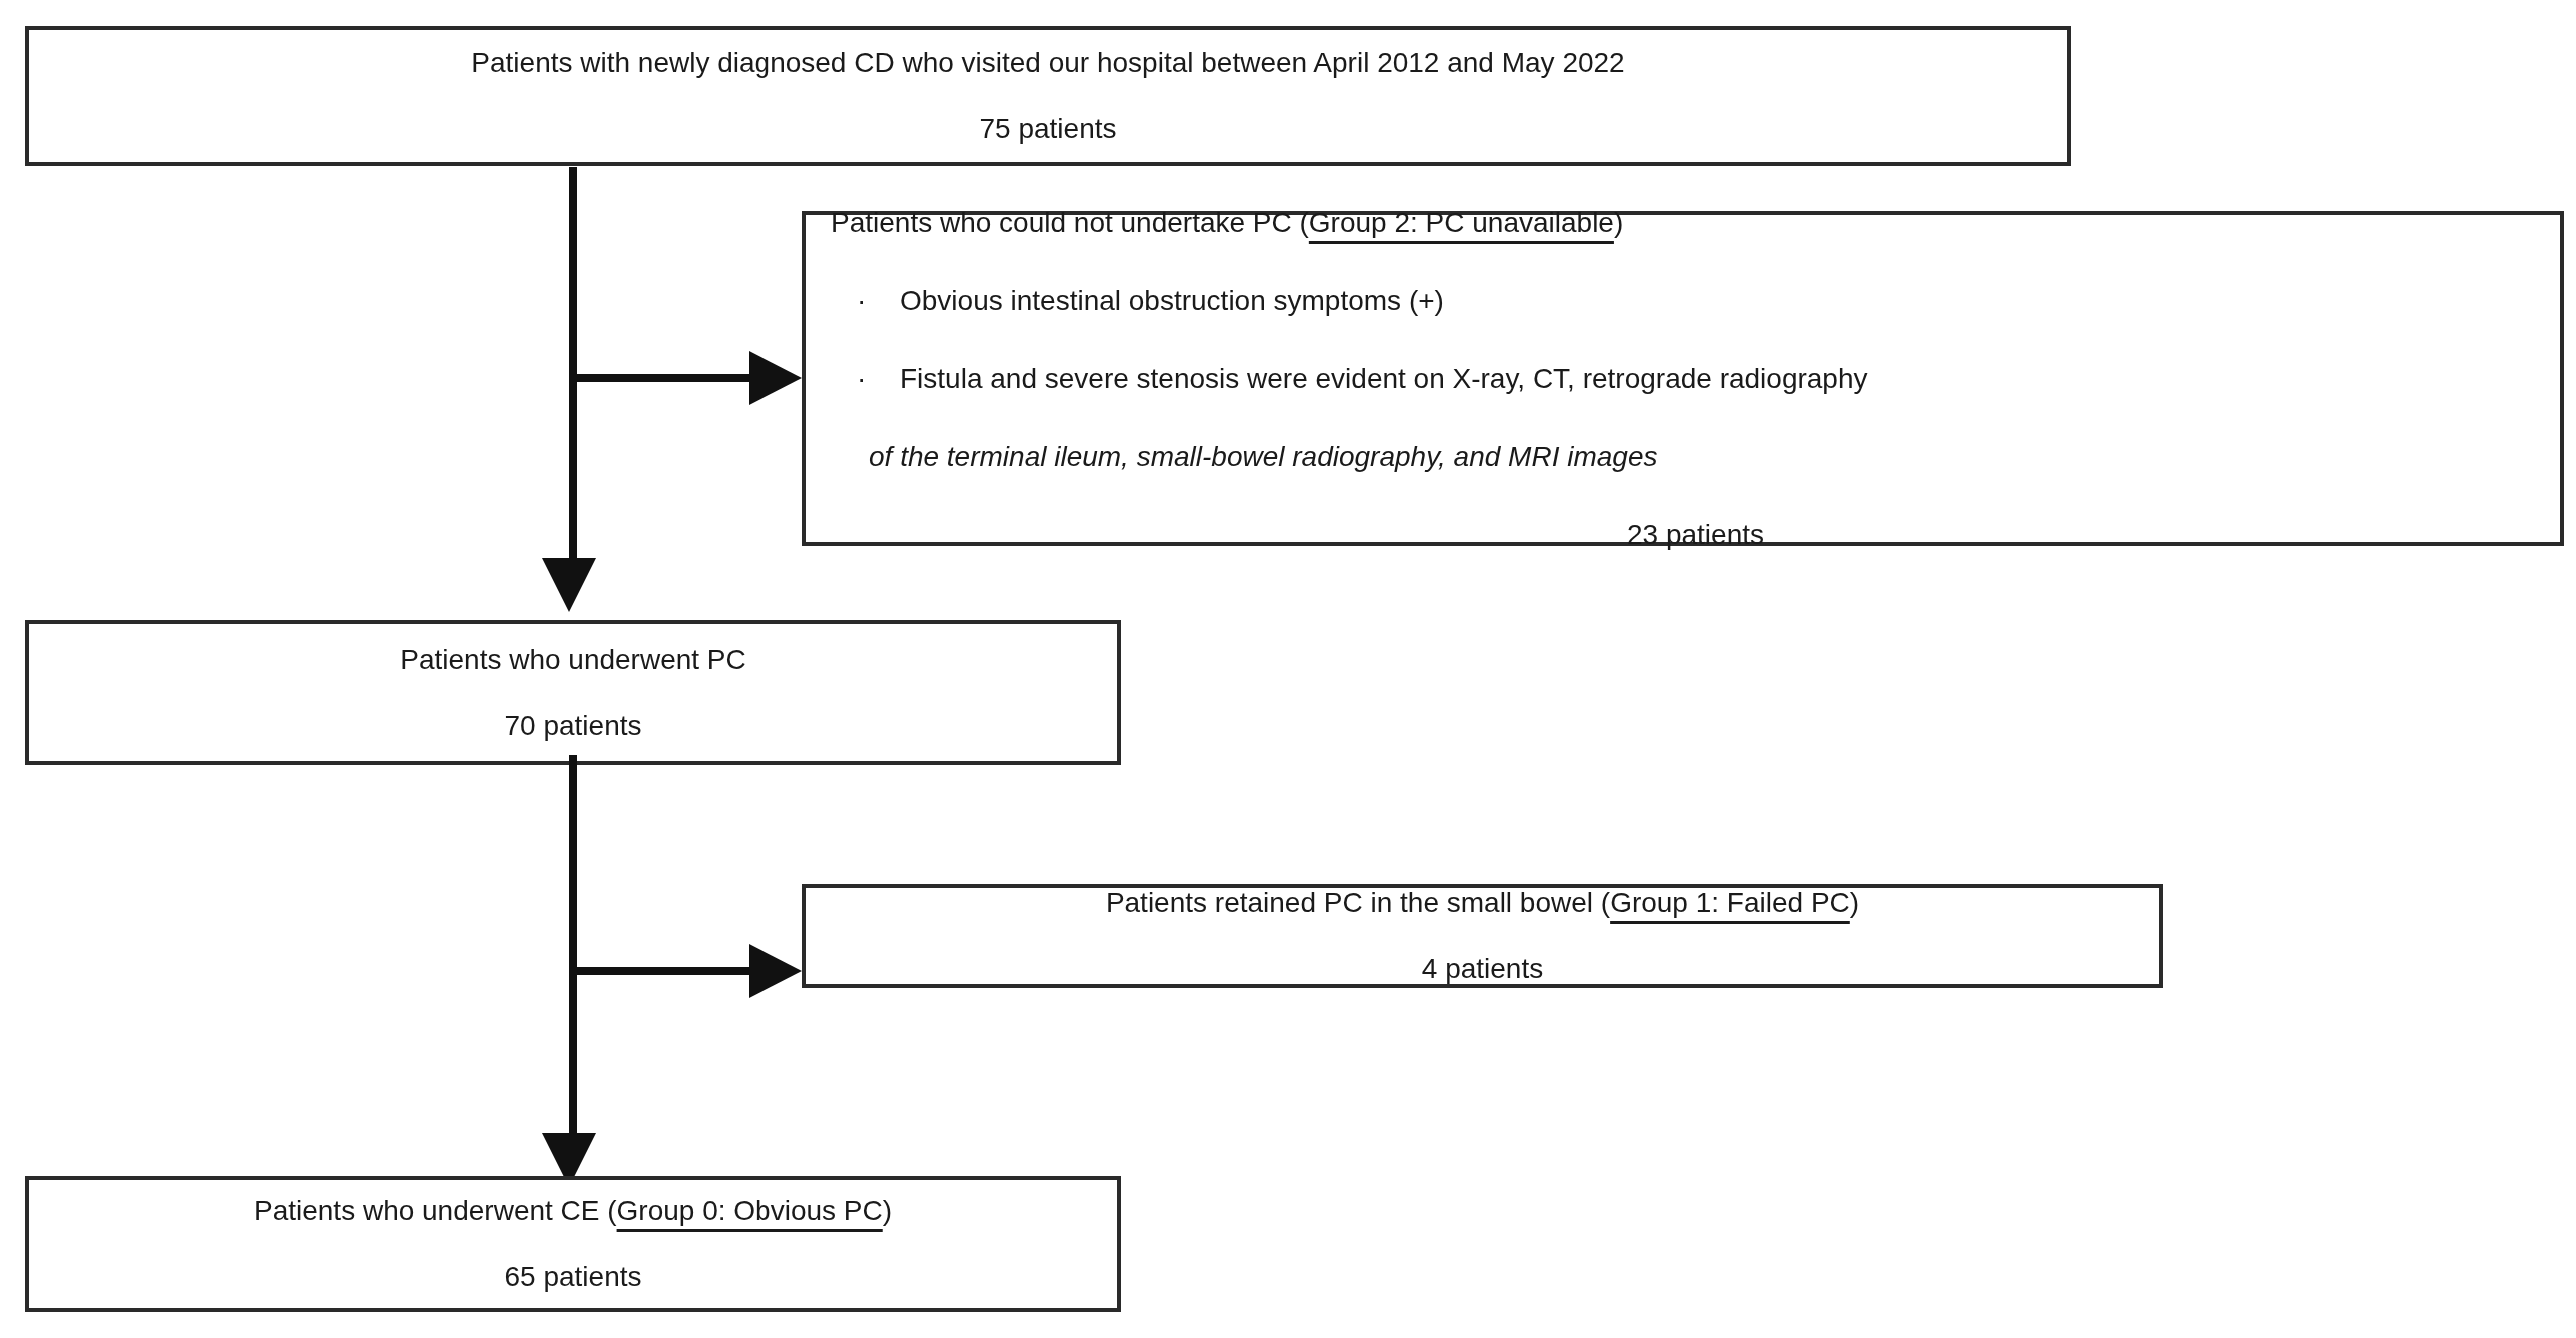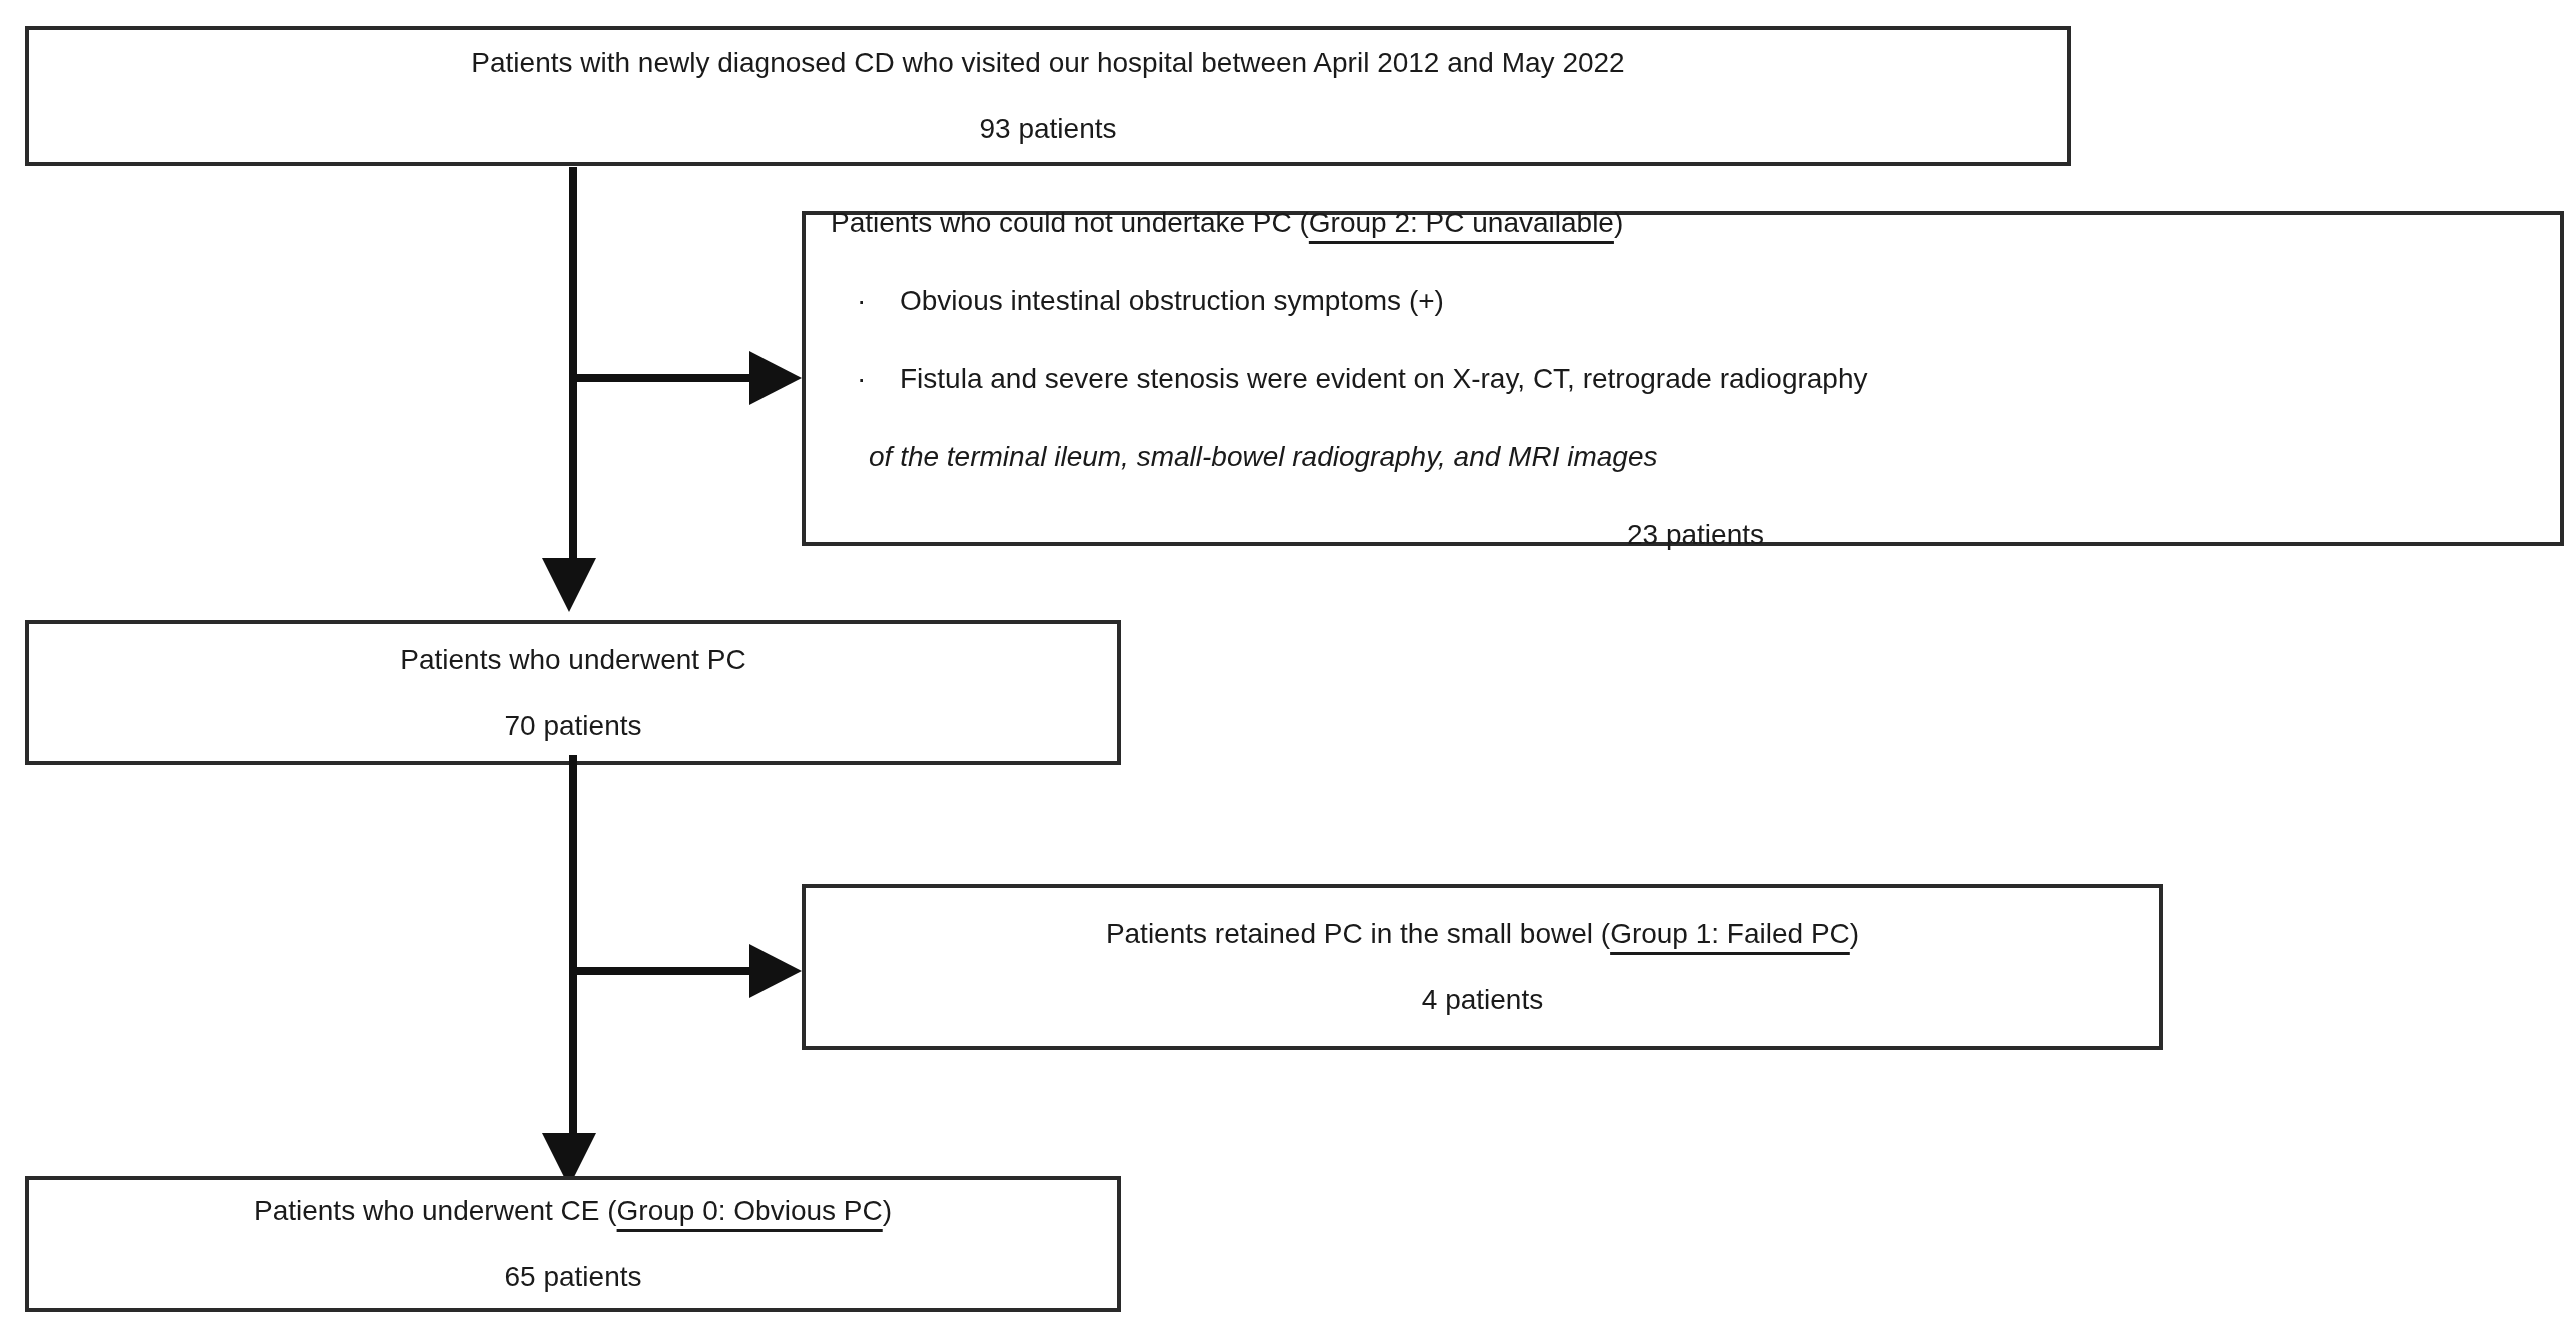--- a/index.html
+++ b/index.html
@@ -38,21 +38,21 @@
   }
   .bullet-char {
     display: inline-block;
     width: 43px;
     text-align: left;
   }
   
   .box-enrolled   { left: 25px;  top: 25.5px;   width: 2046px; height: 140px; }
   .box-group2     { left: 802px; top: 211px;  width: 1762px; height: 335px; padding-left: 25px; gap: 12px; }
   .box-underwent  { left: 25px;  top: 620px;  width: 1096px; height: 145px; }
-  .box-group1     { left: 802px; top: 884px; width: 1361px; height: 166px; }
+  .box-group1     { left: 802px; top: 884px; width: 1361px; height: 104px; }
   .box-group0     { left: 25px;  top: 1176px; width: 1096px; height: 136px; }
   .box-group2 .indent-bullet { padding-left: 26px; }
   .box-group2 .indent-cont   { padding-left: 38px; font-style: italic; }
   
   .vline, .hline { position: absolute; background: var(--arrow, #111111); }
   .vline-1 { left: 569px; top: 167px;  width: 8.2px; height: 393px; }
   .vline-2 { left: 569px; top: 755px;  width: 8.2px; height: 378px; }
   .hline-1 { left: 573px; top: 374px;  width: 179px; height: 8.2px; }
   .hline-2 { left: 573px; top: 967px; width: 179px; height: 8.2px; }
   .arrow-down {
@@ -72,21 +72,21 @@
   .ah-right-1 { left: 749px; top: 351px; }
   .ah-right-2 { left: 749px; top: 944px; }
 </style>
 </head>
 <body>
 
 <div class="canvas">
 
   <div class="box box-enrolled">
     <div class="line center">Patients with newly diagnosed CD who visited our hospital between April 2012 and May 2022</div>
-    <div class="line center">93 patients</div>
+    <div class="line center">75 patients</div>
   </div>
 
   <div class="vline vline-1"></div>
   <div class="arrow-down ah-down-1"></div>
   <div class="hline hline-1"></div>
   <div class="arrow-right ah-right-1"></div>
 
   <div class="box box-group2">
     <div class="line">
       <span>Patients who could not undertake PC (</span><span class="ul">Group 2: PC unavailable</span><span>)</span>

